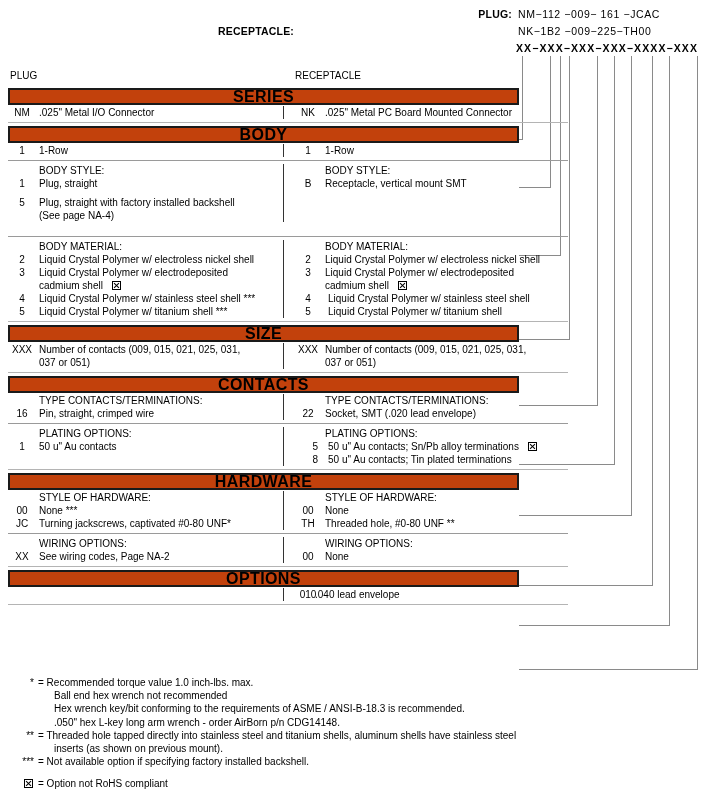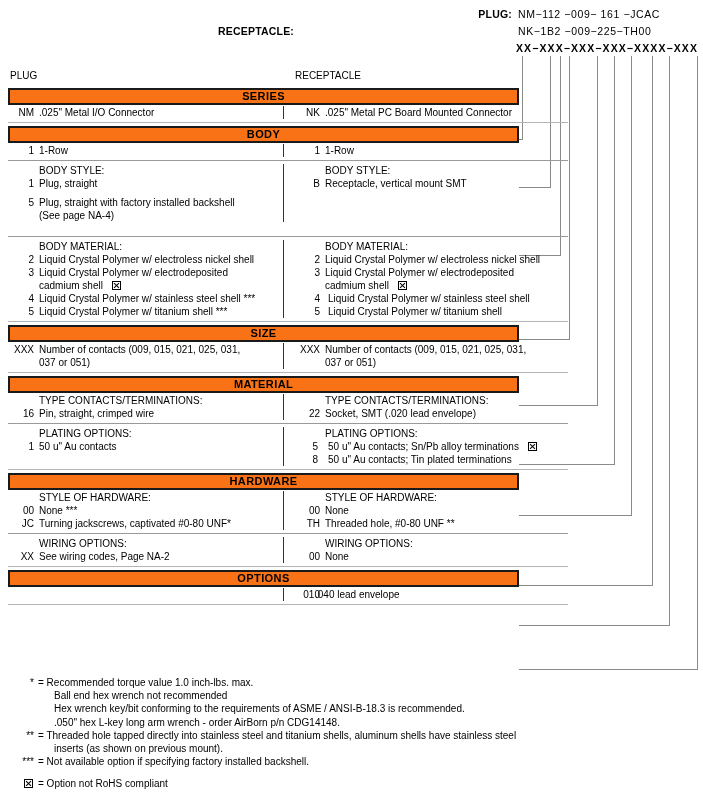--- a/index.html
+++ b/index.html
@@ -106,25 +106,25 @@
     font-size: 10px;
   }
 
   .banner {
     box-sizing: border-box;
     width: 511px;
     height: 17px;
     border: 2px solid #1a1a1a;
     text-align: center;
     font-weight: bold;
-    font-size: 11px;
+    font-size: 16px;
     line-height: 13px;
     letter-spacing: 0.4px;
     margin: 2px 0 1px 0;
-    background: #f97316;
+    background: #c2410c;
   }
 
   .rule {
     width: 560px;
     height: 1px;
     background: #9a9a9a;
     margin: 3px 0 3px 0;
   }
   .rule.thin { background: #b4b4b4; }
 
@@ -155,21 +155,21 @@
     position: relative;
     font-size: 10px;
     line-height: 13px;
     min-height: 13px;
   }
   .opt .code {
     position: absolute;
     left: 0;
     top: 0;
     width: 24px;
-    text-align: right;
+    text-align: center;
     white-space: nowrap;
   }
   .opt .code.rjust { text-align: right; width: 22px; }
   .opt .desc {
     margin-left: 29px;
     white-space: nowrap;
   }
   .cont {
     font-size: 10px;
     line-height: 13px;
@@ -414,21 +414,21 @@
     <div class="side right">
       <div class="opt">
         <span class="code">XXX</span>
         <span class="desc">Number of contacts (009, 015, 021, 025, 031,</span>
       </div>
       <div class="cont">037 or 051)</div>
     </div>
   </div>
   <div class="rule thin"></div>
 
-  <div class="banner">MATERIAL</div>
+  <div class="banner">CONTACTS</div>
   <div class="group">
     <div class="side">
       <div class="sub-title">TYPE CONTACTS/TERMINATIONS:</div>
       <div class="opt">
         <span class="code">16</span>
         <span class="desc">Pin, straight, crimped wire</span>
       </div>
     </div>
     <div class="side right">
       <div class="sub-title">TYPE CONTACTS/TERMINATIONS:</div>

